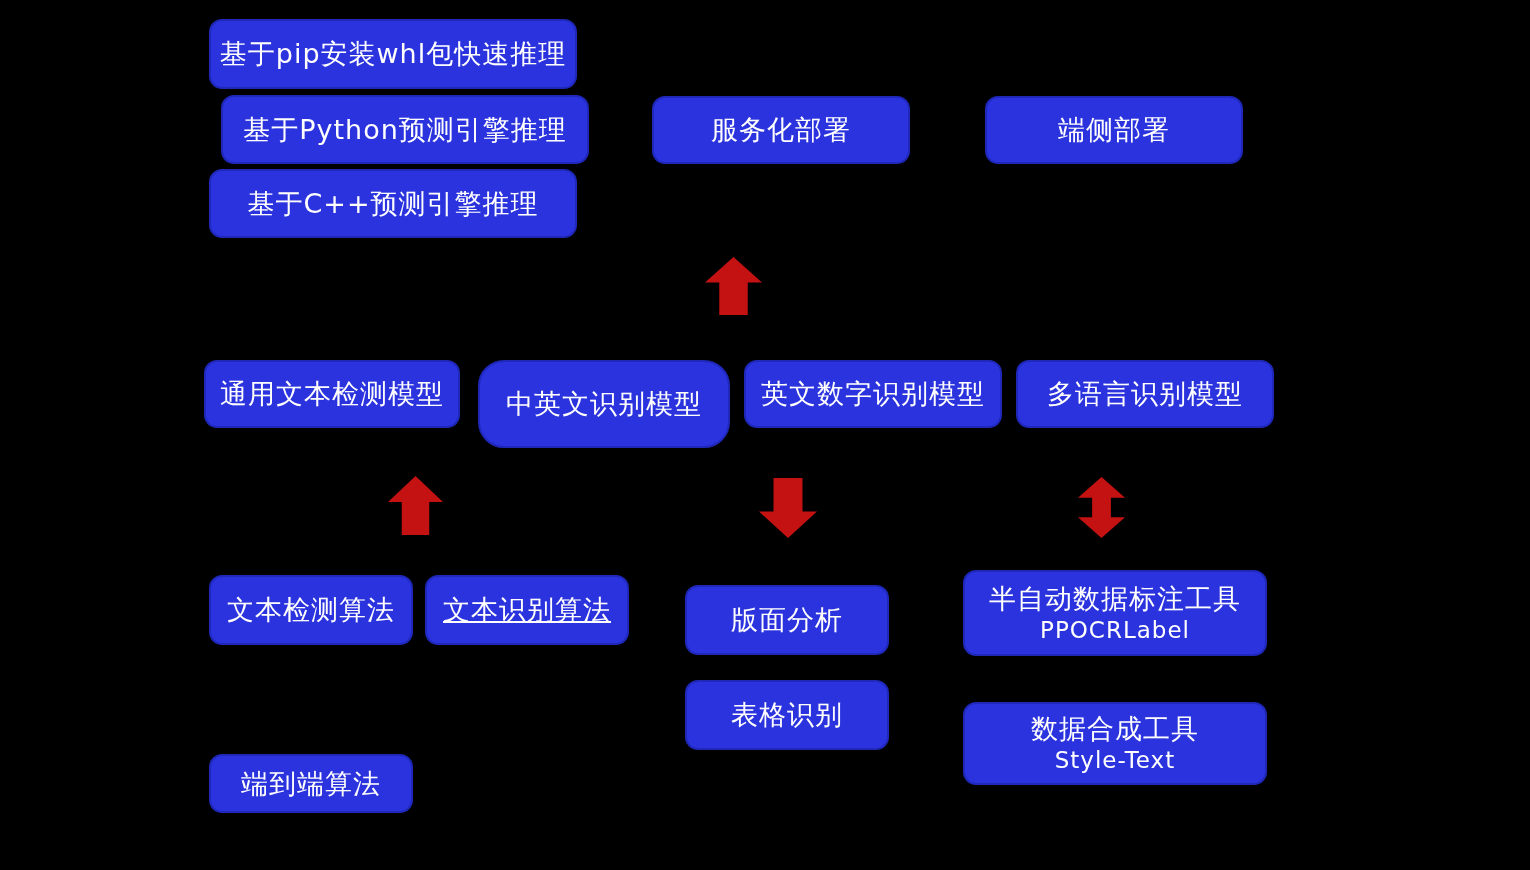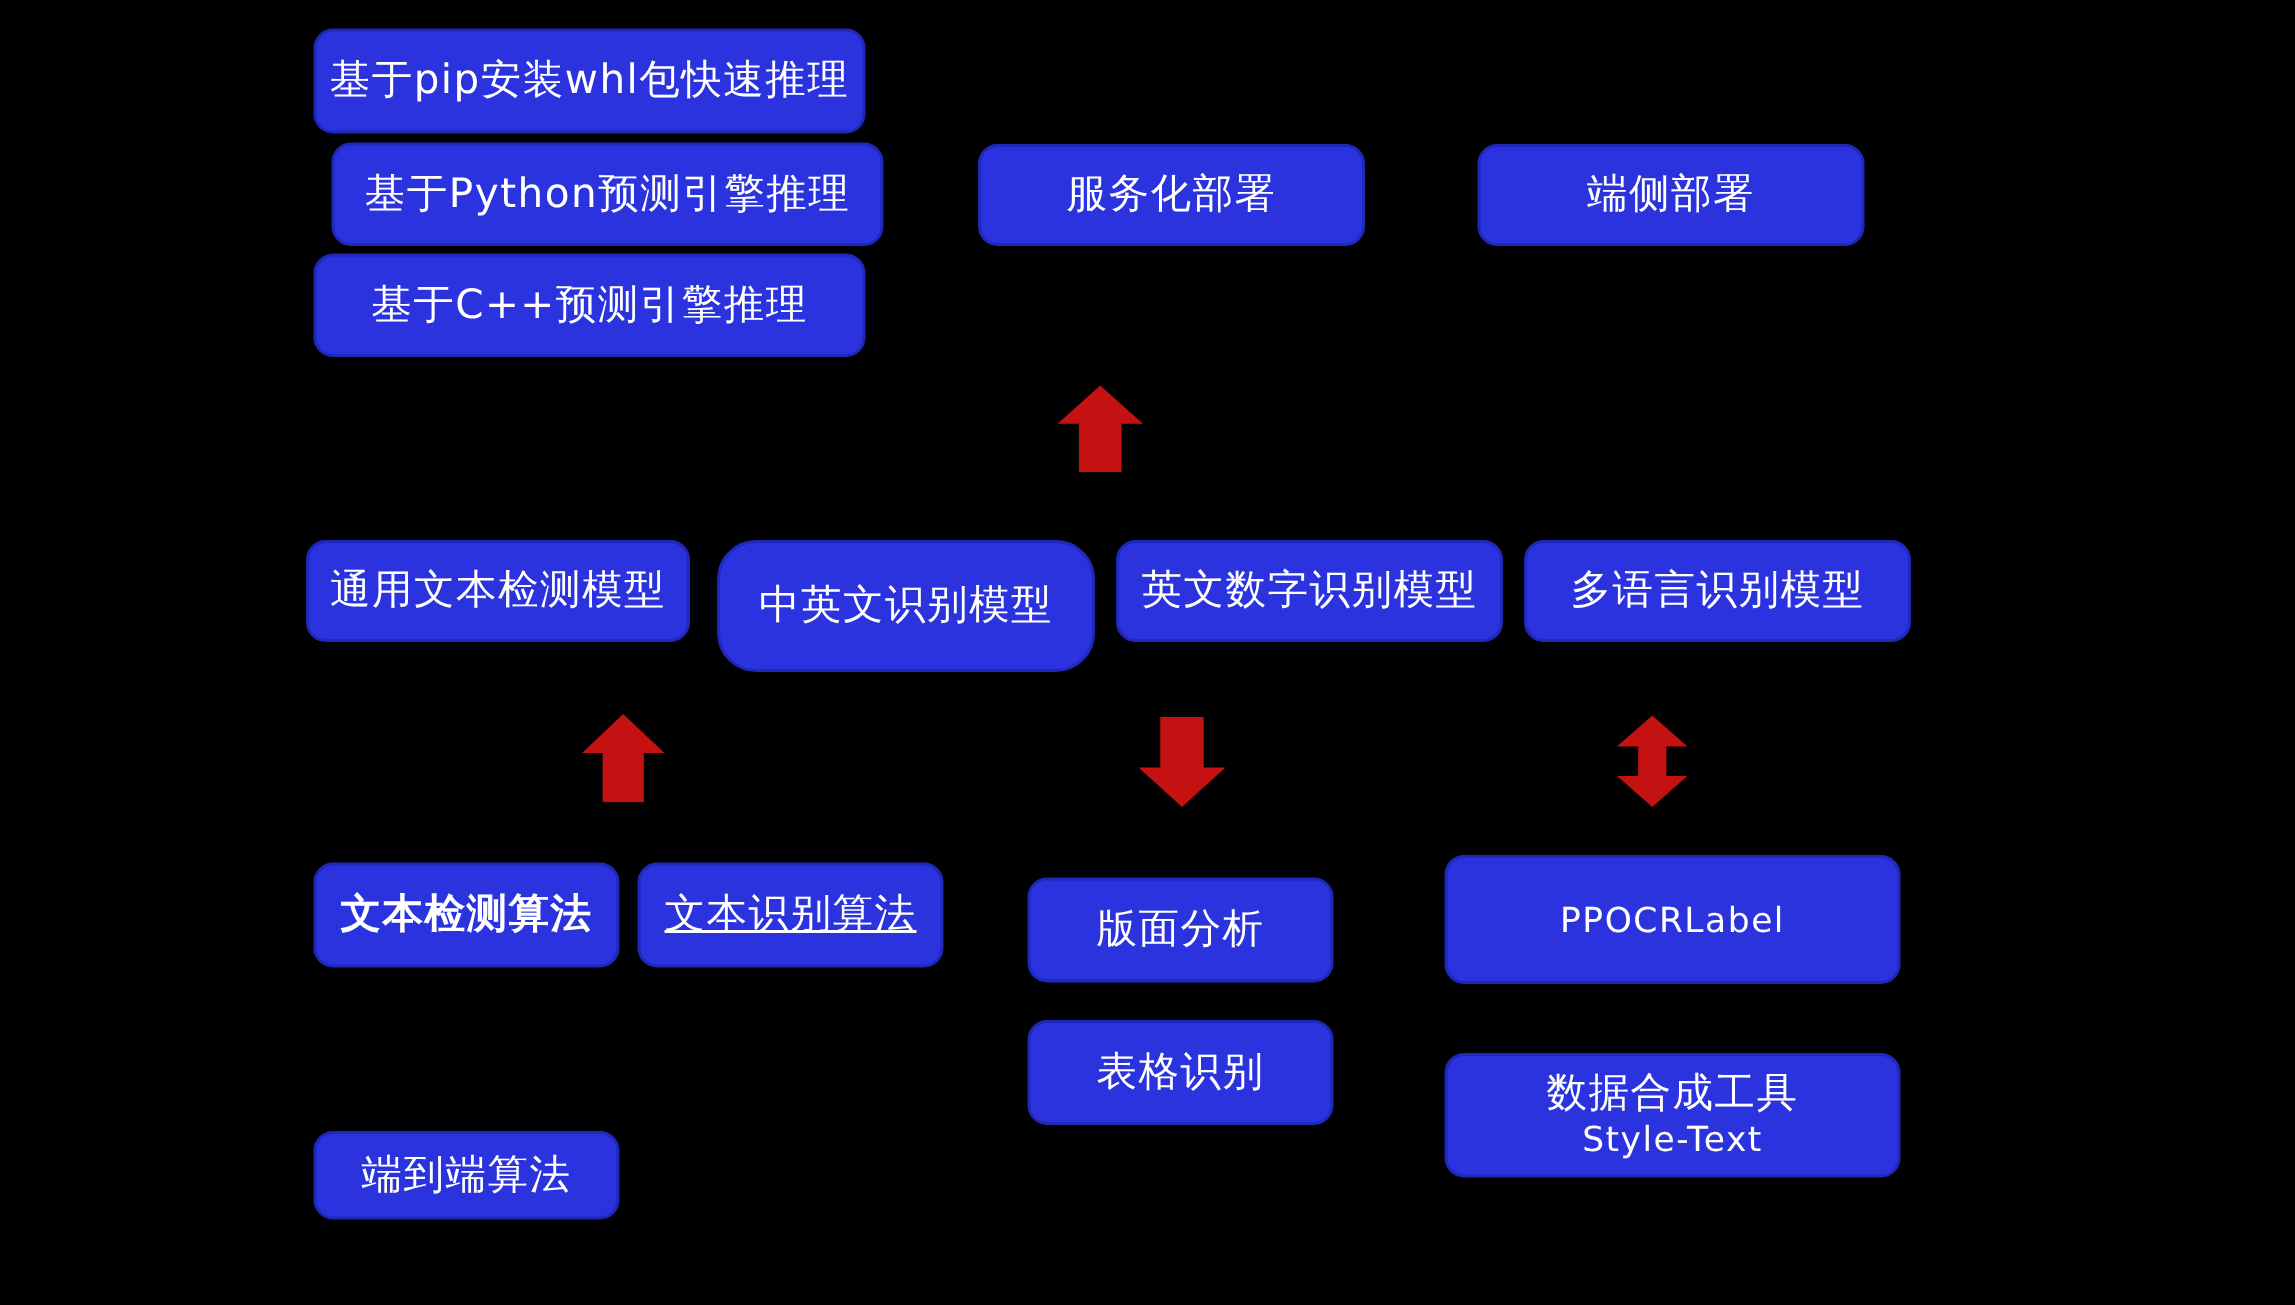--- a/index.html
+++ b/index.html
@@ -58,21 +58,21 @@
   #box-cpp     { left: 209px; top: 169px; width: 368px; height: 69px; }
   
   #box-serving { left: 652px; top:  96px; width: 258px; height: 68px; }
   #box-edge    { left: 985px; top:  96px; width: 258px; height: 68px; }
   
   #box-det-model   { left:  204px; top: 360px; width: 256px; height: 68px; }
   #box-chen-model  { left:  478px; top: 360px; width: 252px; height: 88px; border-radius: 26px; }
   #box-ennum-model { left:  744px; top: 360px; width: 258px; height: 68px; }
   #box-multi-model { left: 1016px; top: 360px; width: 258px; height: 68px; }
   
-  #box-det-algo   { left: 209px; top: 575px; width: 204px; height: 70px; font-weight: bold; }
+  #box-det-algo   { left: 209px; top: 575px; width: 204px; height: 70px; }
   #box-rec-algo   { left: 425px; top: 575px; width: 204px; height: 70px; text-decoration: underline; }
   #box-layout     { left: 685px; top: 585px; width: 204px; height: 70px; }
   #box-table      { left: 685px; top: 680px; width: 204px; height: 70px; }
   #box-label-tool { left: 963px; top: 570px; width: 304px; height: 86px; }
   #box-synth-tool { left: 963px; top: 702px; width: 304px; height: 83px; }
   #box-e2e-algo   { left: 209px; top: 754px; width: 204px; height: 59px; }
   
   #arrow-deploy   { left:  705px; top: 257px; width: 57px; height: 58px; }
   #arrow-algo     { left:  388px; top: 476px; width: 55px; height: 59px; }
   #arrow-document { left:  759px; top: 478px; width: 58px; height: 60px; }
@@ -124,20 +124,21 @@
   </div>
 
   <div class="box" id="box-layout">
     <span>版面分析</span>
   </div>
   <div class="box" id="box-table">
     <span>表格识别</span>
   </div>
 
   <div class="box" id="box-label-tool">
+    <span>半自动数据标注工具</span>
     <span class="sub">PPOCRLabel</span>
   </div>
   <div class="box" id="box-synth-tool">
     <span>数据合成工具</span>
     <span class="sub">Style-Text</span>
   </div>
 
   <div class="arrow up" id="arrow-deploy"></div>
   <div class="arrow up" id="arrow-algo"></div>
   <div class="arrow down" id="arrow-document"></div>

